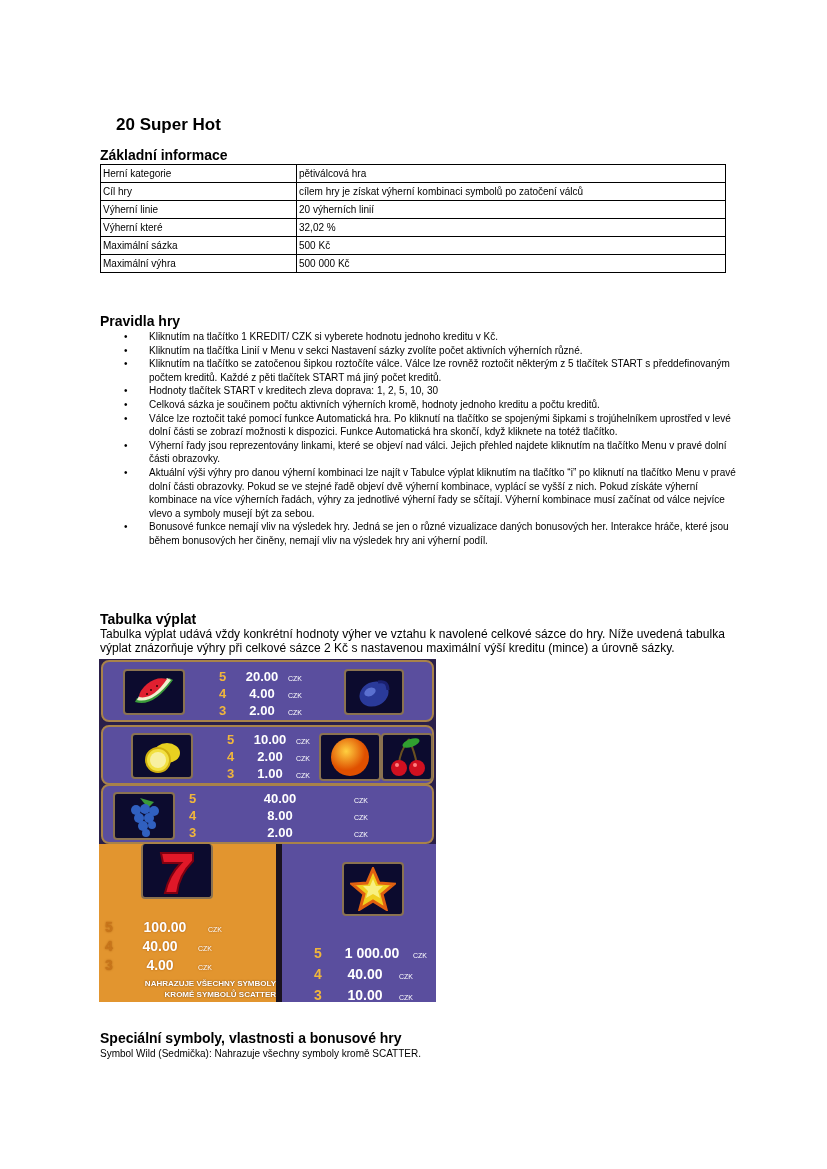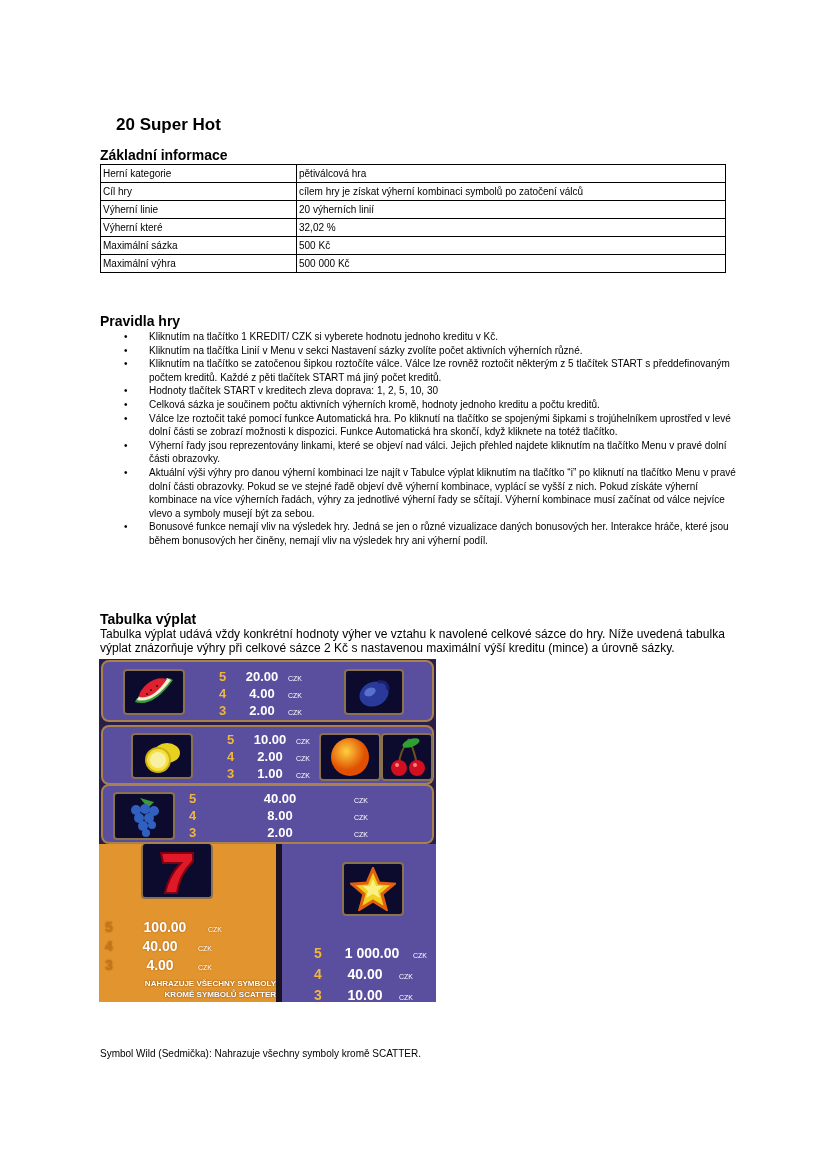--- a/index.html
+++ b/index.html
@@ -200,15 +200,16 @@
           </svg>
       </div>
       <div class="pays" style="left:32px;top:100px;font-size:14px;line-height:18px;">
         <div class="line"><span class="n">5</span><span class="v" style="width:76px">1 000.00</span><span class="c">CZK</span></div>
         <div class="line"><span class="n">4</span><span class="v" style="width:62px">40.00</span><span class="c">CZK</span></div>
         <div class="line"><span class="n">3</span><span class="v" style="width:62px">10.00</span><span class="c">CZK</span></div>
       </div>
     </div>
   </div>
 
+  <h2 id="h-special">Speciální symboly, vlastnosti a bonusové hry</h2>
   <div class="special-text">Symbol Wild (Sedmička): Nahrazuje všechny symboly kromě SCATTER.</div>
 
 </div>
 
 </body></html>

